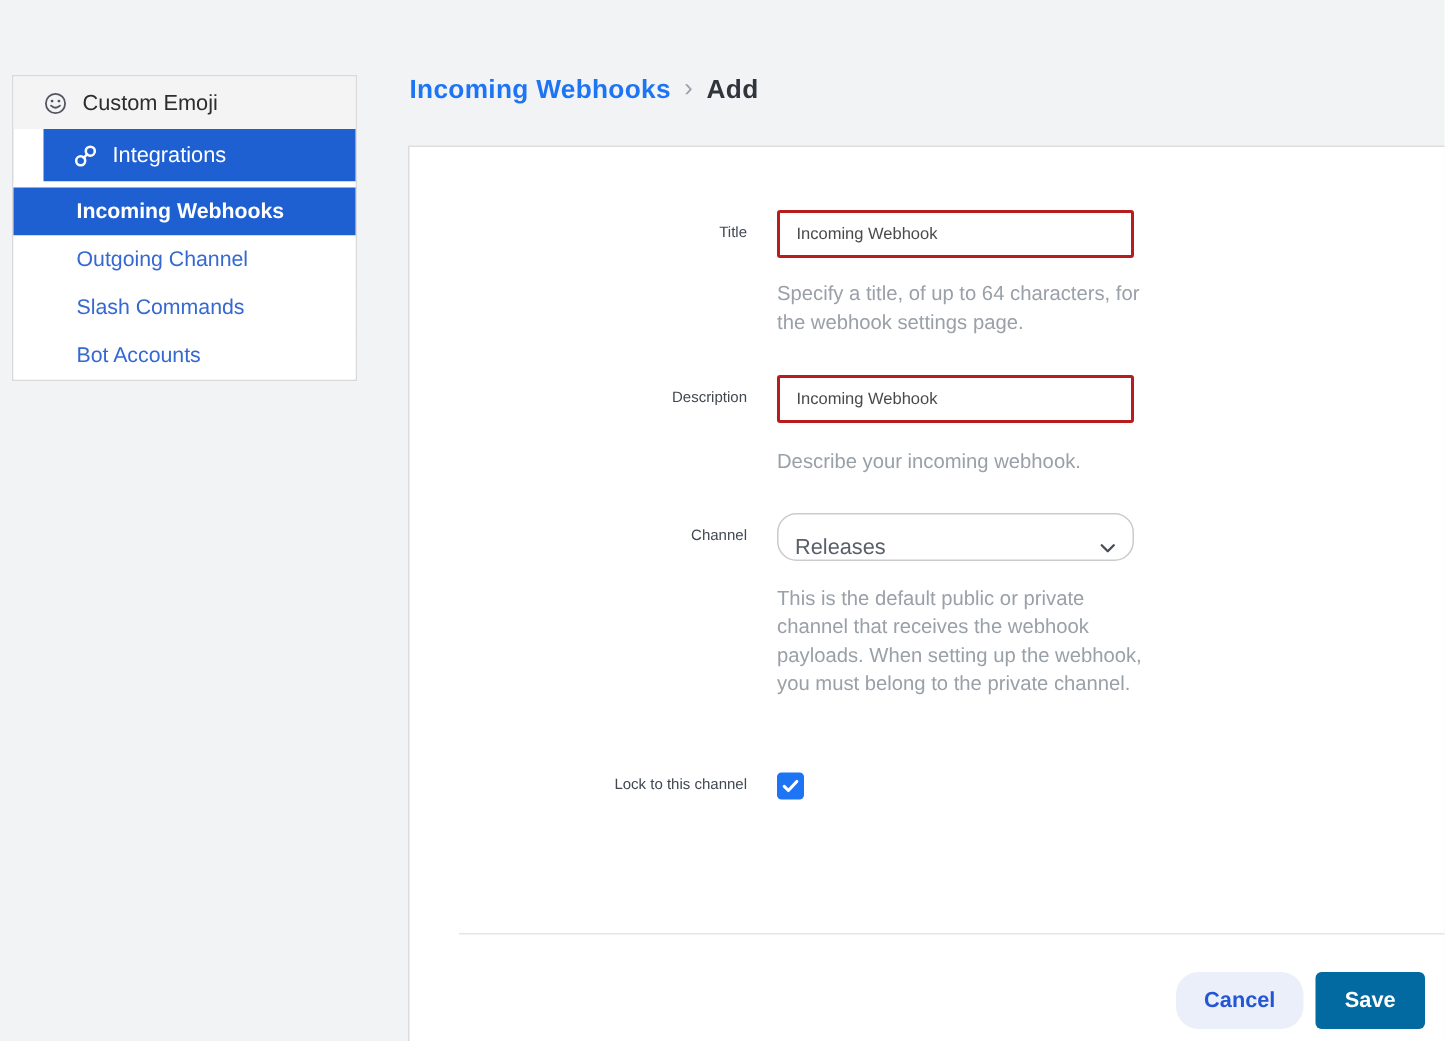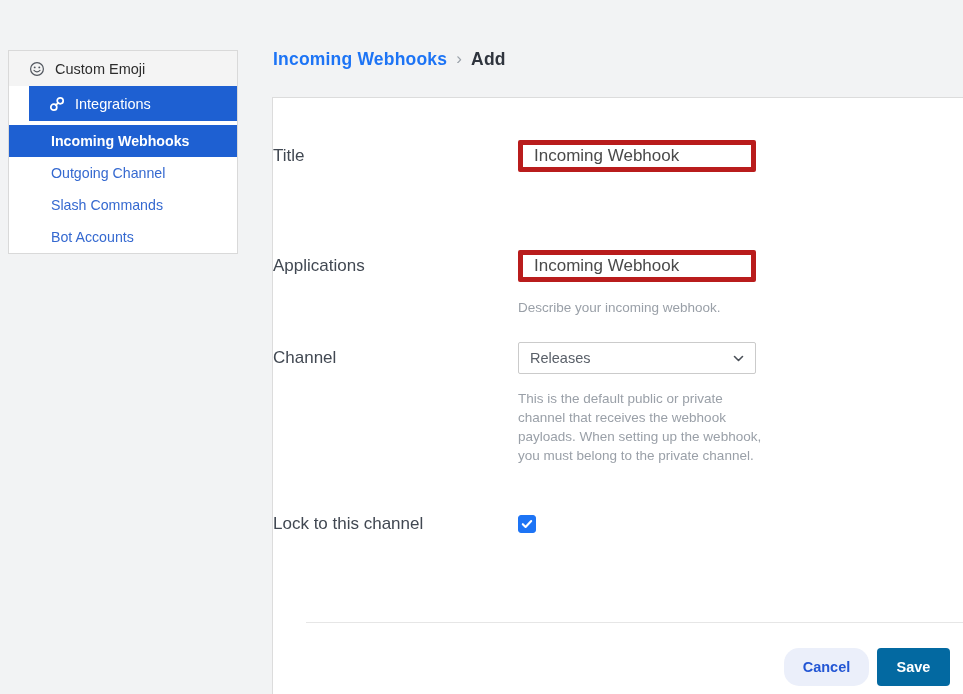--- a/index.html
+++ b/index.html
@@ -68,53 +68,53 @@
   .panel {
     position: absolute;
     left: 272px; top: 97px;
     width: 700px; height: 700px;
     background: #ffffff;
     border: 1px solid #dcdcdc;
   }
   .field-label {
     position: absolute;
     left: 0; width: 225px;
-    text-align: left;
-    font-size: 17px;
+    text-align: right;
+    font-size: 10px;
     color: #414852;
   }
   .lbl-mid { height: 32px; line-height: 32px; }
   .text-input {
     position: absolute;
     left: 245px; width: 238px; height: 32px;
-    border: 5px solid #b91c1c;
+    border: 2px solid #b91c1c;
     border-radius: 2px;
     background: #ffffff;
     padding: 0 11px;
     font-family: "Liberation Sans", sans-serif;
-    font-size: 17px;
+    font-size: 11px;
     color: #4a4a4a;
     outline: none;
   }
   .helper {
     position: absolute;
     left: 245px; width: 250px;
     font-size: 13.5px;
     line-height: 19px;
     color: #9aa0a8;
   }
   .select-box {
     position: absolute;
     left: 245px; top: 244px;
     width: 238px; height: 32px;
     border: 1px solid #cbcbcb;
-    border-radius: 2px;
-    background: #ffffff;
-    display: flex;
-    align-items: center;
+    border-radius: 13px;
+    background: #ffffff;
+    display: flex;
+    align-items: flex-end;
     justify-content: space-between;
     padding: 0 11px;
     font-size: 14.5px;
     color: #5a6069;
     cursor: pointer;
   }
   .checkbox {
     position: absolute;
     left: 245px; top: 417px;
     width: 18px; height: 18px;
@@ -185,22 +185,23 @@
 <div class="breadcrumb">
   <span class="crumb-parent">Incoming Webhooks</span>
   <span class="crumb-sep">›</span>
   <span class="crumb-current">Add</span>
 </div>
 
 <section class="panel">
 
   <label class="field-label lbl-mid" style="top:42px">Title</label>
   <input class="text-input" style="top: 42px;" type="text" value="Incoming Webhook">
-
-  <label class="field-label lbl-mid" style="top:152px">Applications</label>
+  <div class="helper" style="top:88px">Specify a title, of up to 64 characters, for the webhook settings page.</div>
+
+  <label class="field-label lbl-mid" style="top:152px">Description</label>
   <input class="text-input" style="top: 152px;" type="text" value="Incoming Webhook">
   <div class="helper" style="top:200px">Describe your incoming webhook.</div>
 
   <label class="field-label lbl-mid" style="top:244px">Channel</label>
   <div class="select-box">
     <span>Releases</span>
     <span class="icon-box" style="width:11px;flex:0 0 11px">
       <svg width="11" height="16" viewBox="0 0 11 16">
         <polyline points="1.5,6.5 5.5,10.5 9.5,6.5" fill="none" stroke="#4a4f57" stroke-width="1.6" stroke-linecap="round" stroke-linejoin="round"></polyline>
       </svg>

